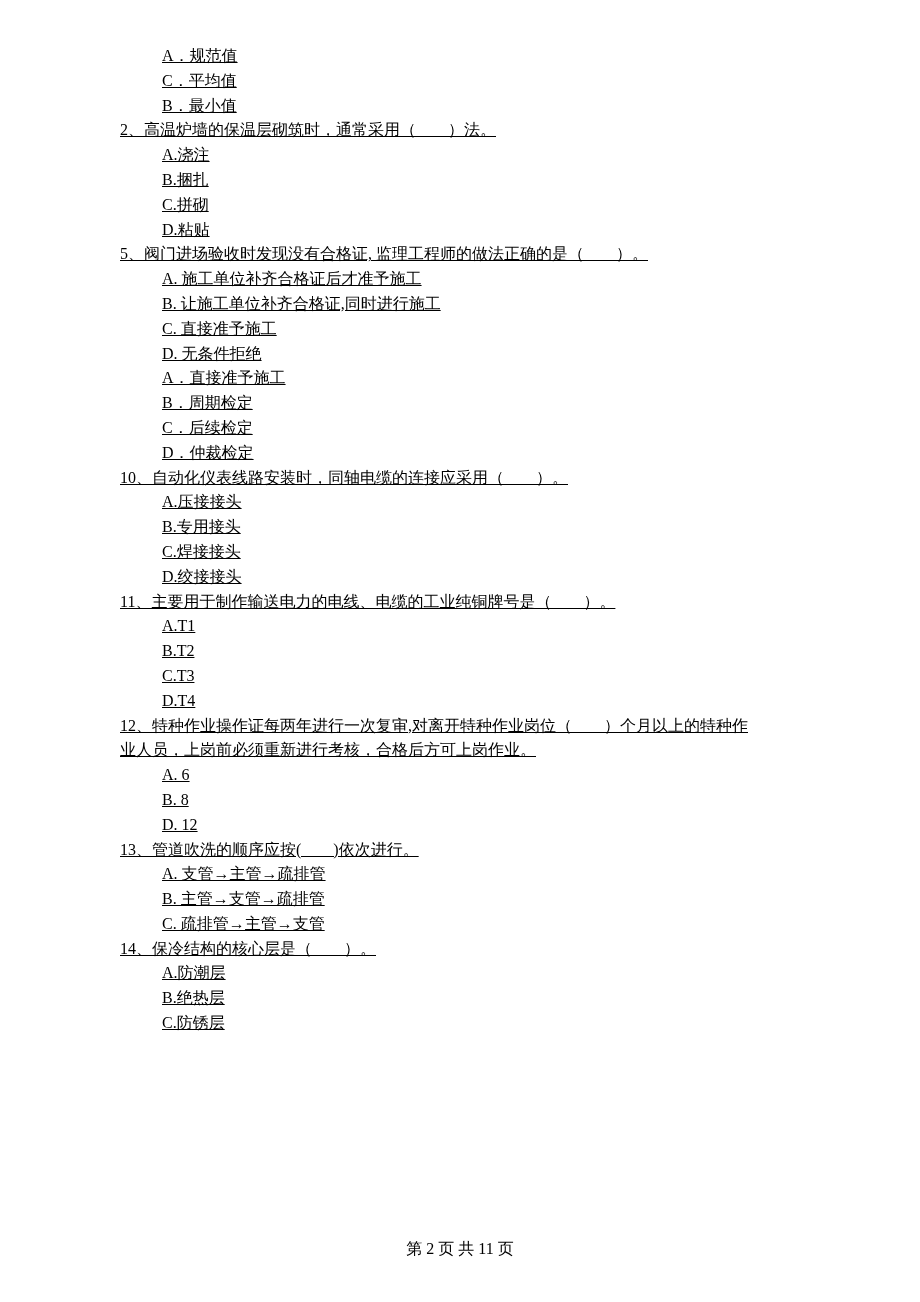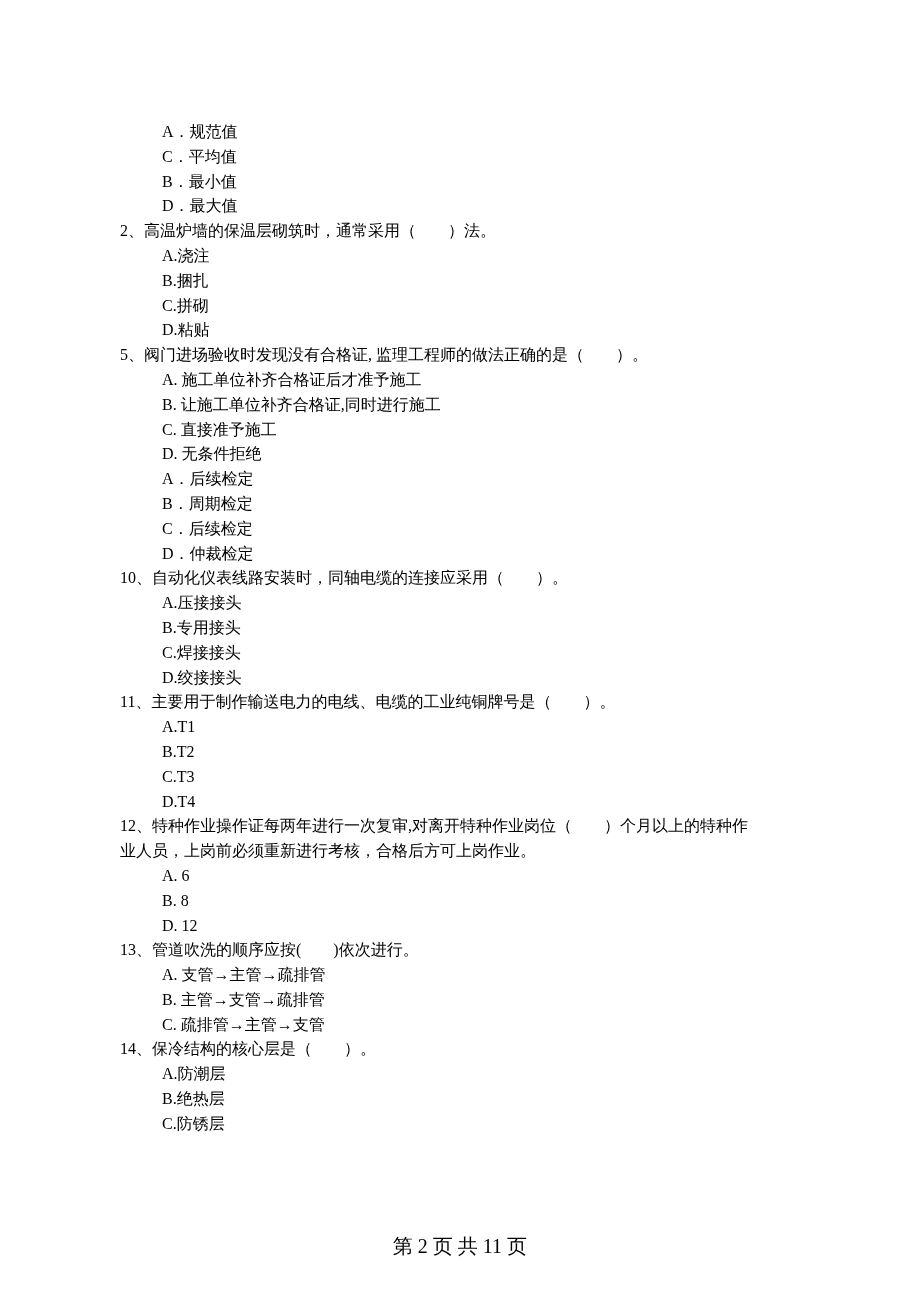--- a/index.html
+++ b/index.html
@@ -6,63 +6,63 @@
     margin: 0;
     padding: 0;
     background: #ffffff;
     font-family: "SimSun", "宋体", serif;
     font-size: 16px;
     line-height: 1.55;
     color: #000;
     width: 920px;
   }
   .page {
-    padding: 120px 120px 60px 120px;
+    padding: 44px 120px 60px 120px;
     box-sizing: border-box;
     min-height: 1302px;
     position: relative;
+    text-decoration: underline;
   }
   .opt {
     padding-left: 42px;
   }
   .q {
     padding-left: 0;
   }
   .footer {
     position: absolute;
     bottom: 40px;
     left: 0;
     right: 0;
     text-align: center;
-    font-size: 20px;
+    font-size: 16px;
   }
 </style>
 </head>
 <body>
 
 <div class="page">
 
   <div class="opt">A．规范值</div>
   <div class="opt">C．平均值</div>
   <div class="opt">B．最小值</div>
-  <div class="opt">D．最大值</div>
 
   <div class="q">2、高温炉墙的保温层砌筑时，通常采用（　　）法。</div>
   <div class="opt">A.浇注</div>
   <div class="opt">B.捆扎</div>
   <div class="opt">C.拼砌</div>
   <div class="opt">D.粘贴</div>
 
   <div class="q">5、阀门进场验收时发现没有合格证, 监理工程师的做法正确的是（　　）。</div>
   <div class="opt">A. 施工单位补齐合格证后才准予施工</div>
   <div class="opt">B. 让施工单位补齐合格证,同时进行施工</div>
   <div class="opt">C. 直接准予施工</div>
   <div class="opt">D. 无条件拒绝</div>
 
-  <div class="opt">A．后续检定</div>
+  <div class="opt">A．直接准予施工</div>
   <div class="opt">B．周期检定</div>
   <div class="opt">C．后续检定</div>
   <div class="opt">D．仲裁检定</div>
 
   <div class="q">10、自动化仪表线路安装时，同轴电缆的连接应采用（　　）。</div>
   <div class="opt">A.压接接头</div>
   <div class="opt">B.专用接头</div>
   <div class="opt">C.焊接接头</div>
   <div class="opt">D.绞接接头</div>
 

